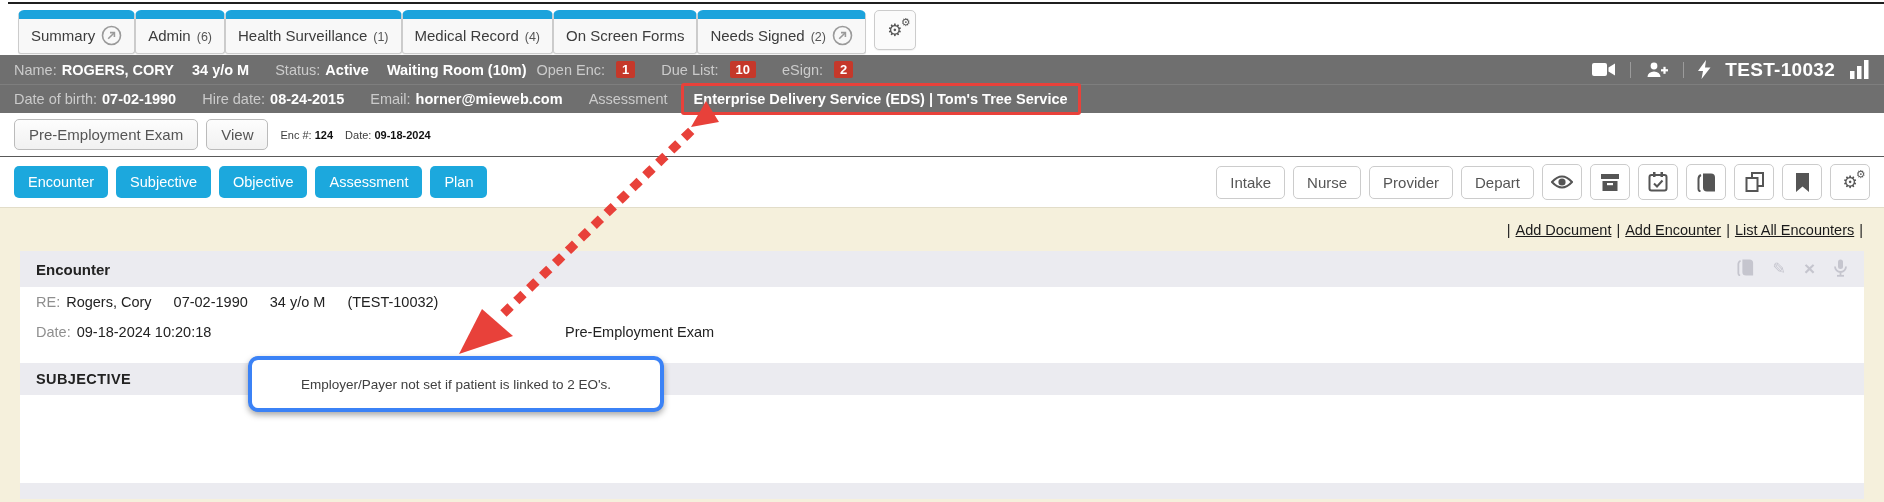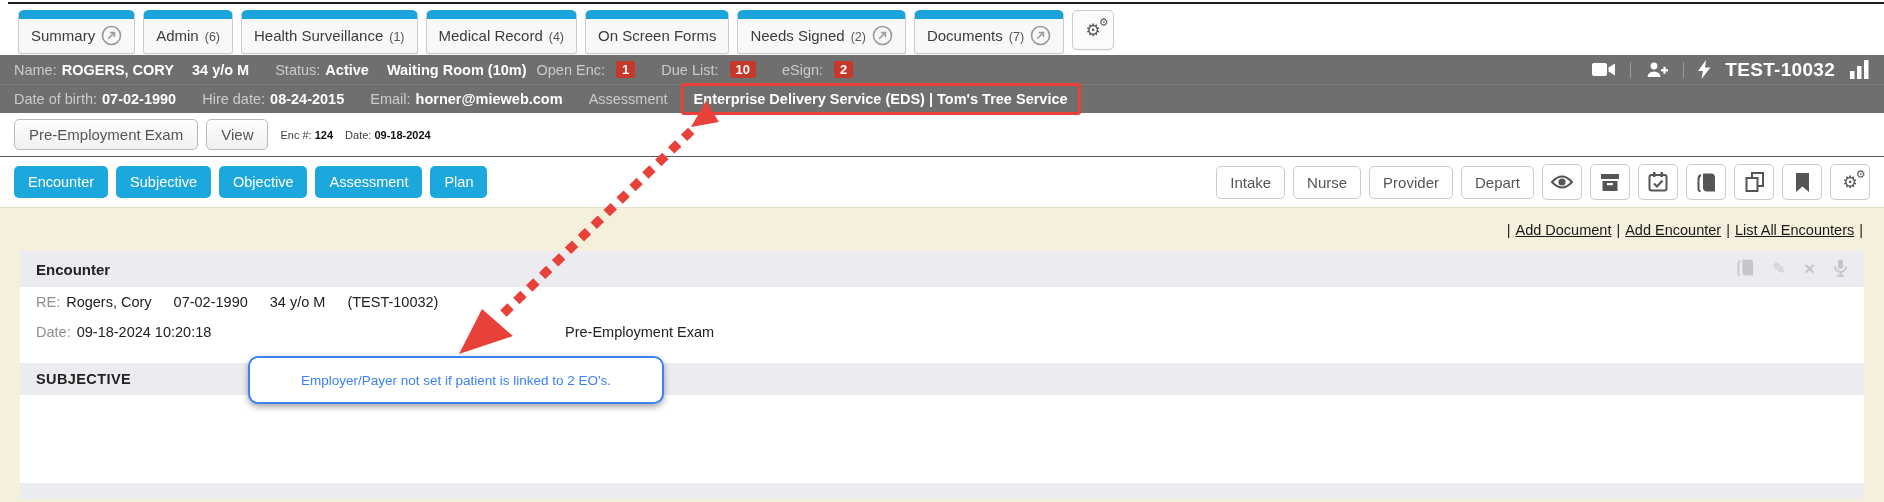--- a/index.html
+++ b/index.html
@@ -4,21 +4,21 @@
 <style>
   *{box-sizing:border-box;margin:0;padding:0}
   html,body{width:1884px;height:502px;overflow:hidden}
   body{font-family:"Liberation Sans",sans-serif;background:#fff;position:relative;font-size:14.5px}
 
   
   .topline{height:2px;background:#1f1f1f;margin:2px 0 0 8px}
 
   
   .tabbar{display:flex;align-items:flex-start;padding:6px 14px 0 18px;height:51px;background:#fff}
-  .tabstrip{display:flex;gap:8px}
+  .tabstrip{display:flex;}
   .tab{background:#f8f8f8;border:1px solid #ccc;border-top:9px solid #1ba3dc;border-radius:6px 6px 3px 3px;
        padding:6px 12px 7px 12px;display:flex;align-items:center;gap:6px;cursor:pointer;box-shadow:0 1px 1px rgba(0,0,0,.06)}
   .tab-label{color:#3c3c3c;font-size:15px}
   .tab-count{color:#555;font-size:12.5px;position:relative;top:1px}
   .popout-icon{display:inline-block;line-height:0}
   .gear-btn{margin-left:8px;background:#fbfbfb;border:1px solid #ccc;border-radius:5px;width:42px;height:40px;
             display:flex;align-items:center;justify-content:center;color:#555;cursor:pointer;box-shadow:0 1px 1px rgba(0,0,0,.06)}
   .gearglyph{font-family:"DejaVu Sans",sans-serif;font-size:17px;line-height:1;position:relative}
   .gearglyph .g2{font-size:11px;position:absolute;top:-5px;right:-8px}
 
@@ -67,23 +67,23 @@
   .prow{height:30px;display:flex;align-items:center;padding:0 16px;color:#222;position:relative}
   .prow .lab2{color:#8f8f8f;margin-right:6px}
   .prow .v{margin-right:22px}
   .visit-type{position:absolute;left:545px}
   .spacer{height:16px}
   .band{background:#ebebf0;height:32px;display:flex;align-items:center;padding:0 16px;font-weight:bold;font-size:14.5px;letter-spacing:.4px;color:#222}
   .whitegap{height:88px;background:#fff}
   .bottomstripe{background:#ebebf0;height:16px}
 
   
-  .annotation{position:absolute;left:248px;top:356px;width:416px;height:48px;background:#fff;border:2px solid #3b82f6;
+  .annotation{position:absolute;left:248px;top:356px;width:416px;height:56px;background:#fff;border:4px solid #3b82f6;
               border-radius:10px;z-index:40;display:flex;align-items:center;justify-content:center;
-              box-shadow:0 3px 6px rgba(0,0,0,.35);font-size:13.5px;color:#3b82f6;text-align:center}
+              box-shadow:0 3px 6px rgba(0,0,0,.35);font-size:13.5px;color:#404040;text-align:center}
   .arrow-overlay{position:absolute;left:0;top:0;width:1884px;height:502px;z-index:39;pointer-events:none}
 </style>
 </head>
 <body>
 
 <div class="topline"></div>
 
 <div class="tabbar">
   <div class="tabstrip">
       <div class="tab">
@@ -105,29 +105,20 @@
       <div class="tab">
         <span class="tab-label">Medical Record</span>
         <span class="tab-count">(4)</span>
       </div>
       <div class="tab">
         <span class="tab-label">On Screen Forms</span>
       </div>
       <div class="tab">
         <span class="tab-label">Needs Signed</span>
         <span class="tab-count">(2)</span>
-        <span class="popout-icon"><svg width="21" height="21" viewBox="0 0 21 21">
-            <circle cx="10.5" cy="10.5" r="9" fill="none" stroke="#9a9a9a" stroke-width="1.6"></circle>
-            <path d="M7.2,13.8 L13,8" stroke="#9a9a9a" stroke-width="1.6" fill="none"></path>
-            <path d="M9,7.6 H13.4 V12" stroke="#9a9a9a" stroke-width="1.6" fill="none"></path>
-          </svg></span>
-      </div>
-      <div class="tab">
-        <span class="tab-label">Documents</span>
-        <span class="tab-count">(7)</span>
         <span class="popout-icon"><svg width="21" height="21" viewBox="0 0 21 21">
             <circle cx="10.5" cy="10.5" r="9" fill="none" stroke="#9a9a9a" stroke-width="1.6"></circle>
             <path d="M7.2,13.8 L13,8" stroke="#9a9a9a" stroke-width="1.6" fill="none"></path>
             <path d="M9,7.6 H13.4 V12" stroke="#9a9a9a" stroke-width="1.6" fill="none"></path>
           </svg></span>
       </div>
     </div>
   <div class="gear-btn">
     <span class="gearglyph">⚙<span class="g2">⚙</span></span>
   </div>

